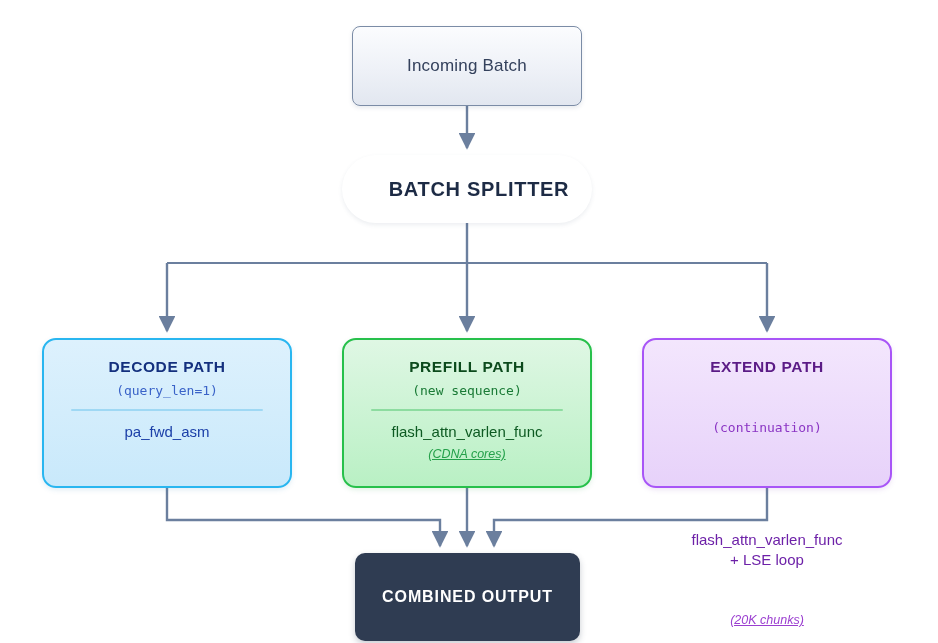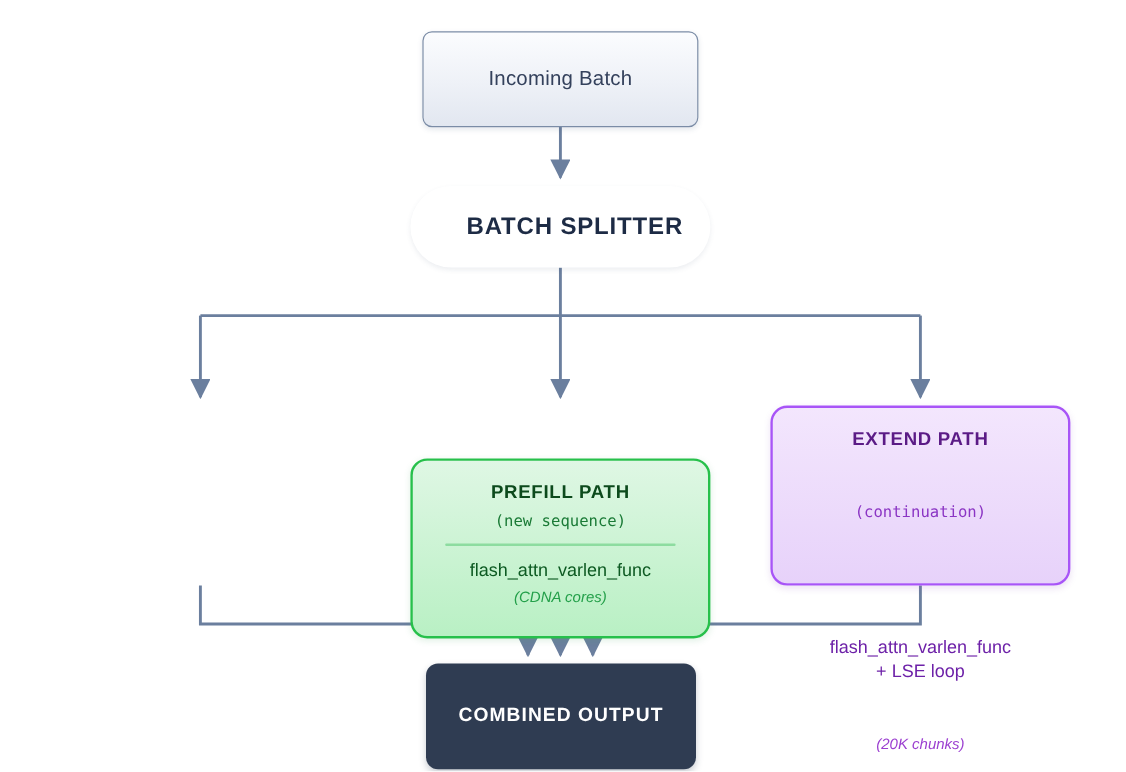--- a/index.html
+++ b/index.html
@@ -104,39 +104,39 @@
   }
   .path-box .fn {
     font-size: 15px;
     margin-top: 7px;
     line-height: 1.35;
   }
   .path-box .note {
     font-size: 12.5px;
     font-style: italic;
     margin-top: 5px;
+    text-decoration: underline;
   }
 
   #node-decode {
     left: 42px;
     background: linear-gradient(180deg, #ddf1fd 0%, #c9e9fb 100%);
     border-color: #29b6f0;
     box-shadow: 0 2px 5px rgba(60, 140, 190, 0.15);
   }
   #node-decode .title { color: #14307e; }
   #node-decode .sub   { color: #3a63c8; }
   #node-decode .divider { background: #9fd8f4; }
   #node-decode .fn    { color: #1b3fa8; }
 
   #node-prefill {
     left: 342px;
     background: linear-gradient(180deg, #dff7e4 0%, #b9f0c4 100%);
     border-color: #27c04b;
     box-shadow: 0 2px 5px rgba(60, 160, 90, 0.15);
-    margin-top: 44px;
   }
   #node-prefill .title { color: #0c4a1c; }
   #node-prefill .sub   { color: #1a7a36; }
   #node-prefill .divider { background: #8ddca0; }
   #node-prefill .fn    { color: #0d5a22; }
   #node-prefill .note  { color: #24a04a; }
 
   #node-extend {
     left: 642px;
     background: linear-gradient(180deg, #f3e6fd 0%, #e7d2fa 100%);
@@ -202,20 +202,26 @@
   </svg>
 
   <div class="node" id="node-incoming">
     <span class="label">Incoming Batch</span>
   </div>
 
   <div class="node" id="node-splitter">
     <span class="label">BATCH SPLITTER</span>
   </div>
 
+  <div class="node path-box" id="node-decode">
+    <span class="title">DECODE PATH</span>
+    <span class="sub">(query_len=1)</span>
+    <span class="divider"></span>
+    <span class="fn">pa_fwd_asm</span>
+  </div>
 
   <div class="node path-box" id="node-prefill">
     <span class="title">PREFILL PATH</span>
     <span class="sub">(new sequence)</span>
     <span class="divider"></span>
     <span class="fn">flash_attn_varlen_func</span>
     <span class="note">(CDNA cores)</span>
   </div>
 
   <div class="node path-box" id="node-extend">

